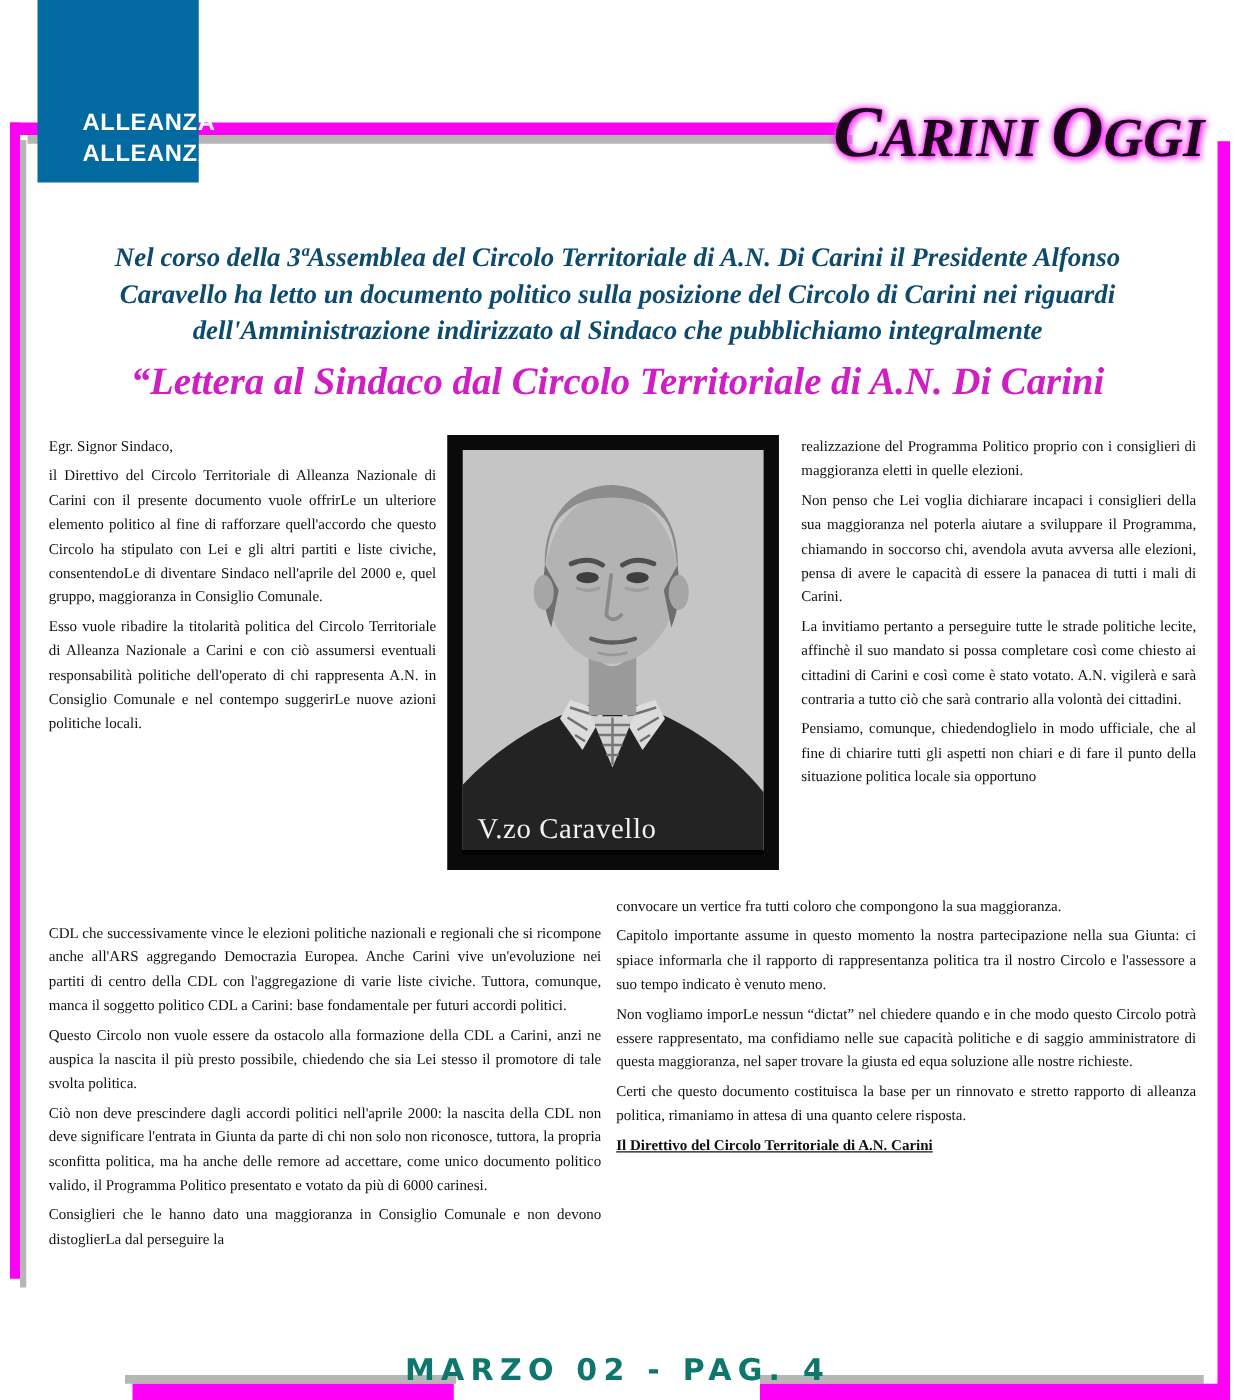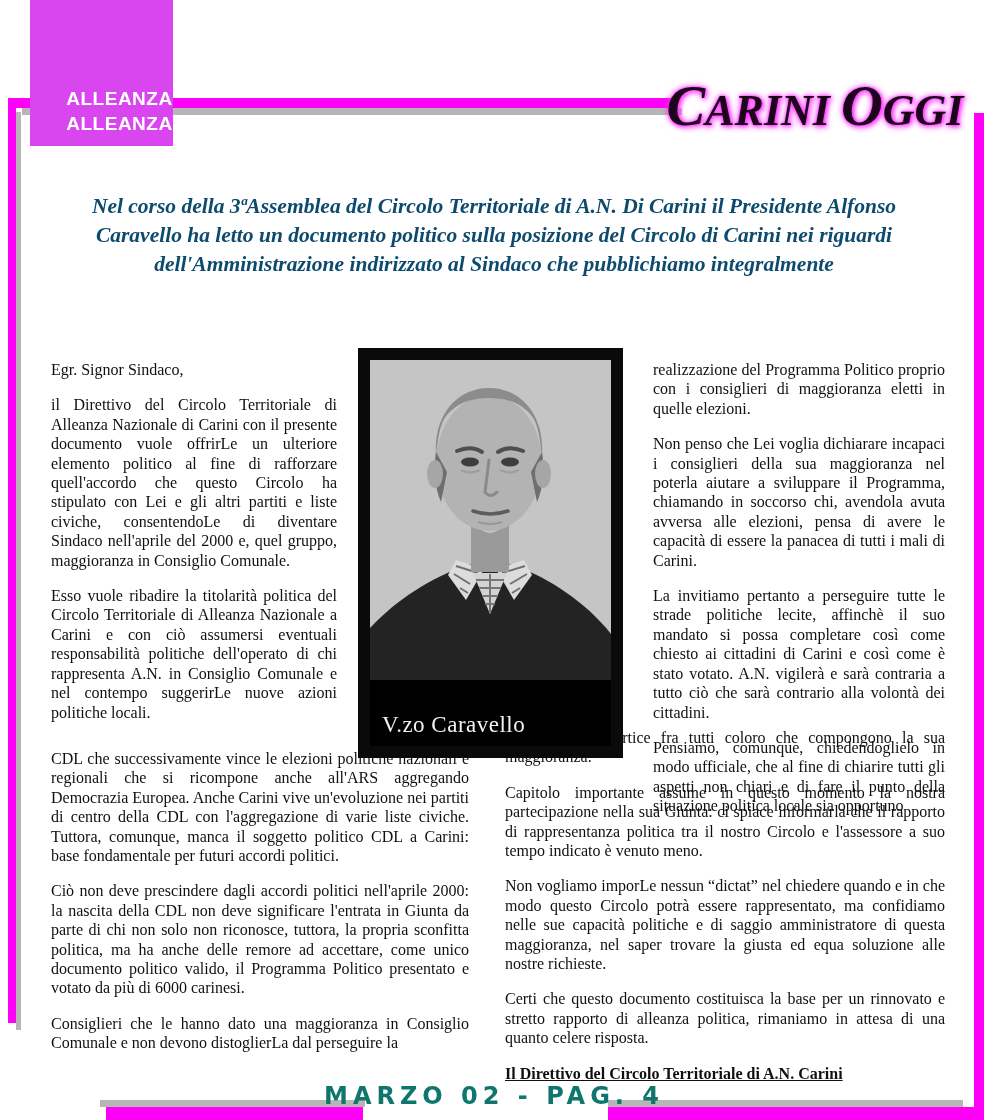--- a/index.html
+++ b/index.html
@@ -19,22 +19,22 @@
   .vbar-left-g{left:16px;top:112px;width:5px;height:918px;}
   .hbar-top-m{left:8px;top:98px;width:668px;height:10px;}
   .hbar-top-g{left:22px;top:108px;width:660px;height:7px;}
   .vbar-right-m{left:974px;top:113px;width:10px;height:1007px;}
   .hbar-bot-g-left{left:100px;top:1100px;width:265px;height:7px;}
   .hbar-bot-g-right{left:608px;top:1100px;width:355px;height:7px;}
   .hbar-bot-m-left{left:106px;top:1107px;width:257px;height:13px;}
   .hbar-bot-m-right{left:608px;top:1107px;width:376px;height:13px;}
   
   .logo-box{
-    position:absolute;left:30px;top:0;width:143px;height:146px;
-    background:#d946ef;z-index:5;
+    position:absolute;left:30px;top:0;width:129px;height:146px;
+    background:#0369a1;z-index:5;
     display:flex;flex-direction:column;justify-content:flex-end;
     padding-bottom:10px;box-sizing:border-box;padding-left:36px;
   }
   .logo-box div{
     font-family:"Liberation Sans", sans-serif;
     font-weight:bold;font-size:19px;line-height:25px;
     color:#fff;text-align:center;letter-spacing:0.5px;
   }
   
   .masthead{
@@ -55,34 +55,34 @@
     font-size:21.5px;line-height:29px;color:#0c4a6e;
   }
   .headline{
     position:absolute;left:0;top:287px;width:988px;
     text-align:center;white-space:nowrap;
     font-style:italic;font-weight:bold;
     font-size:31px;color:#cf1fc4;
   }
   
   .textblock p{
-    margin:16px;text-align:justify;
-    font-size:16px;line-height:19.4px;color:#101010;
+    margin:4px;text-align:justify;
+    font-size:12px;line-height:19.4px;color:#101010;
   }
   .tb-left-top{position:absolute;left:35px;top:344px;width:318px;}
   .tb-left-bottom{position:absolute;left:35px;top:733px;width:450px;}
   .tb-right-top{position:absolute;left:637px;top:344px;width:324px;}
   .tb-right-bottom{position:absolute;left:489px;top:712px;width:472px;}
   .signature{
     margin:0;text-align:right;font-weight:bold;
     font-size:17px;line-height:21px;color:#000;text-decoration:underline;
   }
   
   .photo-frame{
-    position:absolute;left:358px;top:348px;width:265px;height:410px;
+    position:absolute;left:358px;top:348px;width:265px;height:348px;
     background:#000;border:12px solid #0a0a0a;box-sizing:border-box;
   }
   .photo-frame svg{display:block;width:241px;height:320px;}
   .photo-caption{
     position:absolute;left:12px;bottom:8px;
     font-family:"Liberation Serif", serif;
     font-size:23px;color:#f2f2f2;letter-spacing:0.5px;
   }
   
   .footer-text{
@@ -112,29 +112,31 @@
     <div>ALLEANZA</div>
     <div>ALLEANZA</div>
   </div>
 
   <div class="masthead">
     <span class="cap">C</span><span>ARINI </span><span class="cap">O</span><span>GGI</span>
   </div>
 
   <div class="intro">Nel corso della 3ªAssemblea del  Circolo Territoriale di A.N. Di Carini il Presidente Alfonso Caravello ha letto un documento politico sulla posizione del Circolo di Carini nei riguardi dell'Amministrazione indirizzato al Sindaco che pubblichiamo integralmente</div>
 
+  <div class="headline">“Lettera al Sindaco dal Circolo Territoriale di A.N. Di Carini</div>
 
   <div class="textblock tb-left-top">
     <p>Egr. Signor Sindaco,</p>
     <p>il Direttivo del Circolo Territoriale di Alleanza Nazionale di Carini con il presente documento vuole offrirLe un ulteriore elemento politico al fine di rafforzare quell'accordo che questo Circolo ha stipulato con Lei e gli altri partiti e liste civiche, consentendoLe di diventare Sindaco nell'aprile del 2000 e, quel gruppo, maggioranza in Consiglio Comunale.</p>
     <p>Esso vuole ribadire la titolarità politica del Circolo Territoriale di Alleanza Nazionale a Carini e con ciò assumersi eventuali responsabilità politiche dell'operato di chi rappresenta A.N. in Consiglio Comunale e nel contempo suggerirLe nuove azioni politiche locali.</p>
   </div>
 
   <div class="textblock tb-left-bottom">
     <p>CDL che successivamente vince le elezioni politiche nazionali e regionali che si ricompone anche all'ARS aggregando Democrazia Europea. Anche Carini vive un'evoluzione nei partiti di centro della CDL con l'aggregazione di varie liste civiche. Tuttora, comunque, manca il soggetto politico CDL a Carini: base fondamentale per futuri accordi politici.</p>
+    <p>Questo Circolo non vuole essere da ostacolo alla formazione della CDL a Carini, anzi ne auspica la nascita il più presto possibile, chiedendo che sia Lei stesso il promotore di tale svolta politica.</p>
     <p>Ciò non deve prescindere dagli accordi politici nell'aprile 2000: la nascita della CDL non deve significare l'entrata in Giunta da parte di chi non solo non riconosce, tuttora, la propria sconfitta politica, ma ha anche delle remore ad accettare, come unico documento politico valido, il Programma Politico presentato e votato da più di 6000 carinesi.</p>
     <p>Consiglieri che le hanno dato una maggioranza in Consiglio Comunale e non devono distoglierLa dal perseguire la</p>
   </div>
 
   <div class="textblock tb-right-top">
     <p>realizzazione del Programma Politico proprio con i consiglieri di maggioranza eletti in quelle elezioni.</p>
     <p>Non penso che Lei voglia dichiarare incapaci i consiglieri della sua maggioranza nel poterla aiutare a sviluppare il Programma, chiamando in soccorso chi, avendola avuta avversa alle elezioni, pensa di avere le capacità di essere la panacea di tutti i mali di Carini.</p>
     <p>La invitiamo pertanto a perseguire tutte le strade politiche lecite, affinchè il suo mandato si possa completare così come chiesto ai cittadini di Carini e così come è stato votato. A.N. vigilerà e sarà contraria a tutto ciò che sarà contrario alla volontà dei cittadini.</p>
     <p>Pensiamo, comunque, chiedendoglielo in modo ufficiale, che al fine di chiarire tutti gli aspetti non chiari e di fare il punto della situazione politica locale sia opportuno</p>
   </div>

